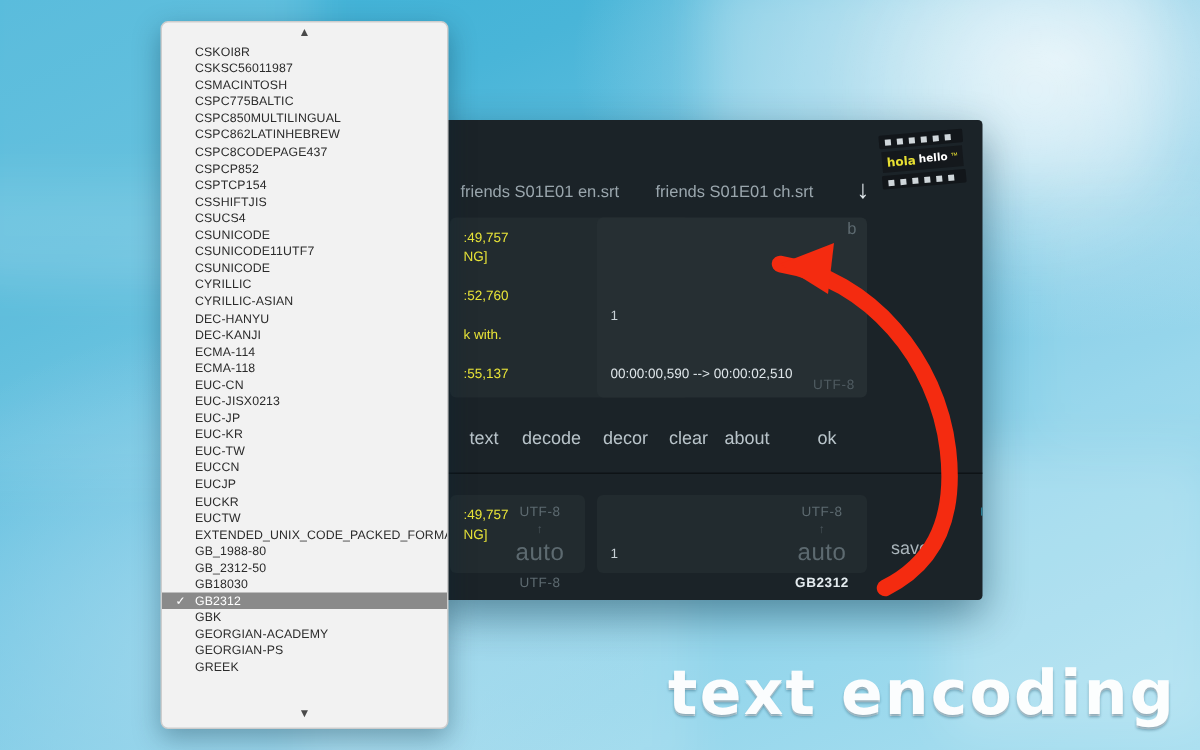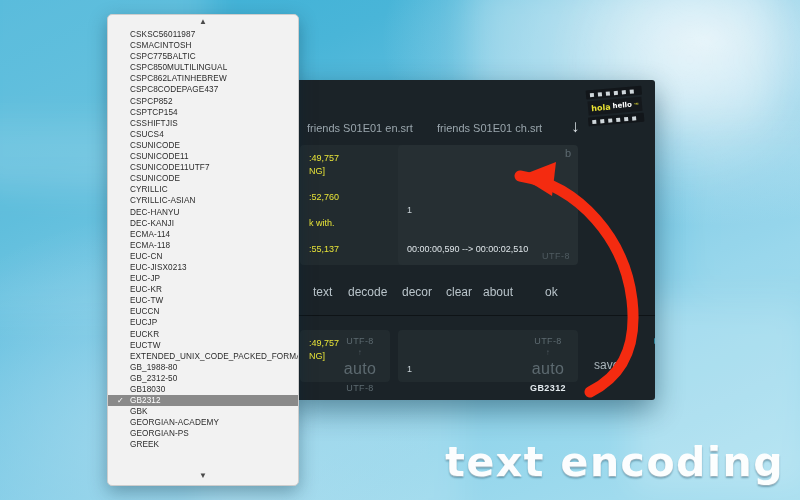--- a/index.html
+++ b/index.html
@@ -231,32 +231,32 @@
 </div>
 
 <svg id="annotation" viewBox="0 0 800 500" xmlns="http://www.w3.org/2000/svg">
   <path d="M520,176 C580,186 625,240 632,300 C638,352 618,378 590,392" fill="none" stroke="#f42b10" stroke-width="11" stroke-linecap="round"></path>
   <path d="M520,176 L556,162 L552,196 Z" fill="#f42b10"></path>
 </svg>
 
 <div id="dropdown">
   <div class="dd-arrow">▲</div>
   <div id="dd-list">
+      <div class="dd-item"><span>CSKOI8R</span></div>
       <div class="dd-item"><span>CSKSC56011987</span></div>
       <div class="dd-item"><span>CSMACINTOSH</span></div>
       <div class="dd-item"><span>CSPC775BALTIC</span></div>
       <div class="dd-item"><span>CSPC850MULTILINGUAL</span></div>
       <div class="dd-item"><span>CSPC862LATINHEBREW</span></div>
       <div class="dd-item"><span>CSPC8CODEPAGE437</span></div>
       <div class="dd-item"><span>CSPCP852</span></div>
       <div class="dd-item"><span>CSPTCP154</span></div>
       <div class="dd-item"><span>CSSHIFTJIS</span></div>
       <div class="dd-item"><span>CSUCS4</span></div>
       <div class="dd-item"><span>CSUNICODE</span></div>
-      <div class="dd-item"><span>CSUNICODE11</span></div>
       <div class="dd-item"><span>CSUNICODE11UTF7</span></div>
       <div class="dd-item"><span>CSUNICODE</span></div>
       <div class="dd-item"><span>CYRILLIC</span></div>
       <div class="dd-item"><span>CYRILLIC-ASIAN</span></div>
       <div class="dd-item"><span>DEC-HANYU</span></div>
       <div class="dd-item"><span>DEC-KANJI</span></div>
       <div class="dd-item"><span>ECMA-114</span></div>
       <div class="dd-item"><span>ECMA-118</span></div>
       <div class="dd-item"><span>EUC-CN</span></div>
       <div class="dd-item"><span>EUC-JISX0213</span></div>

